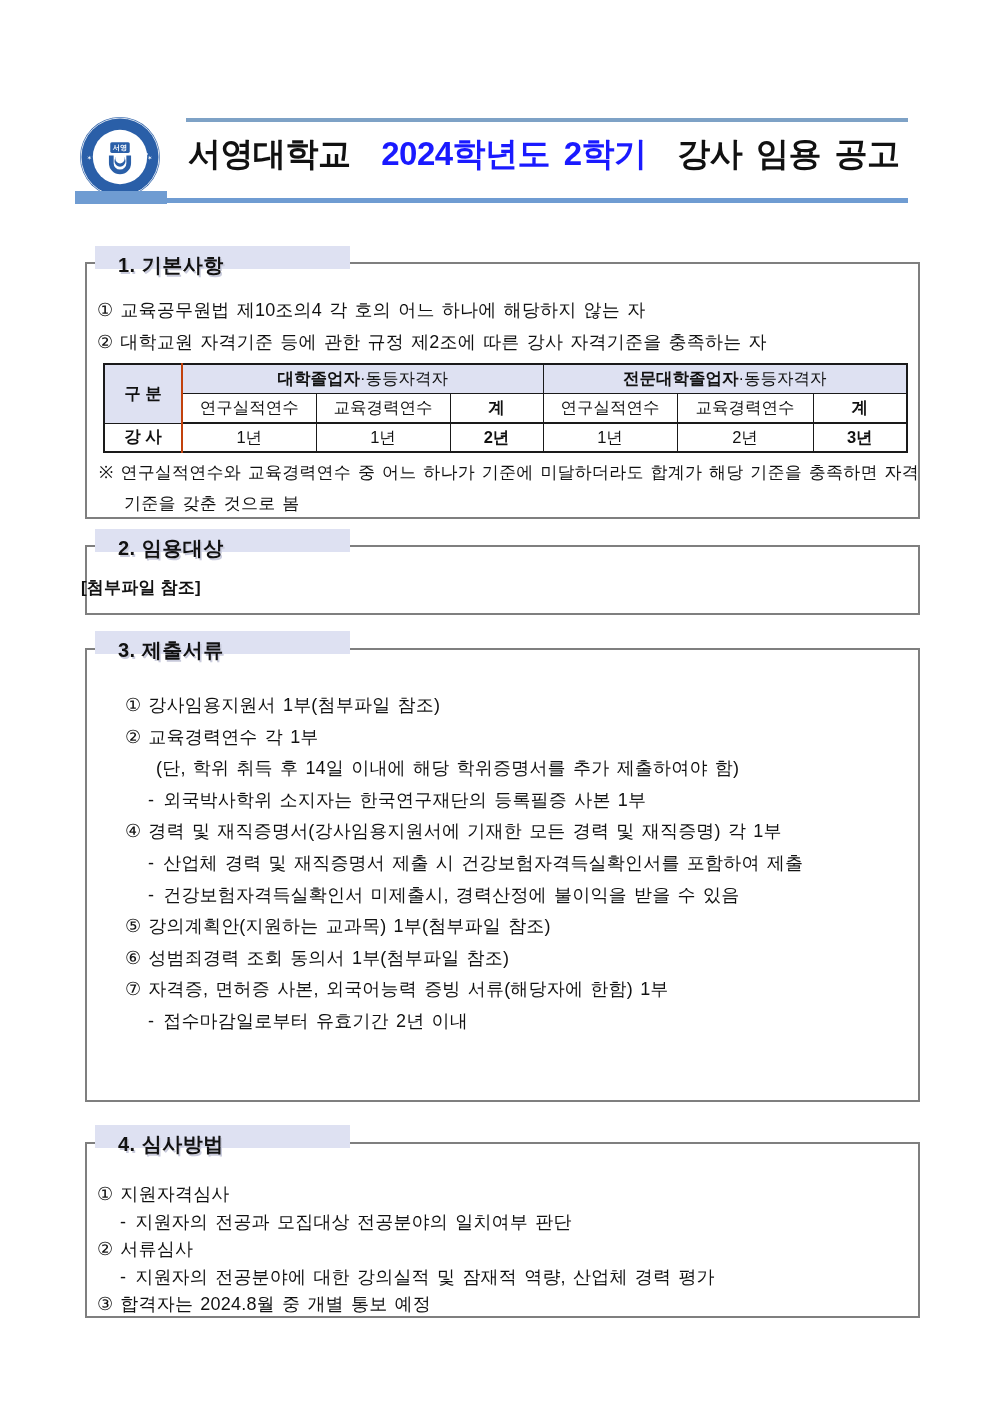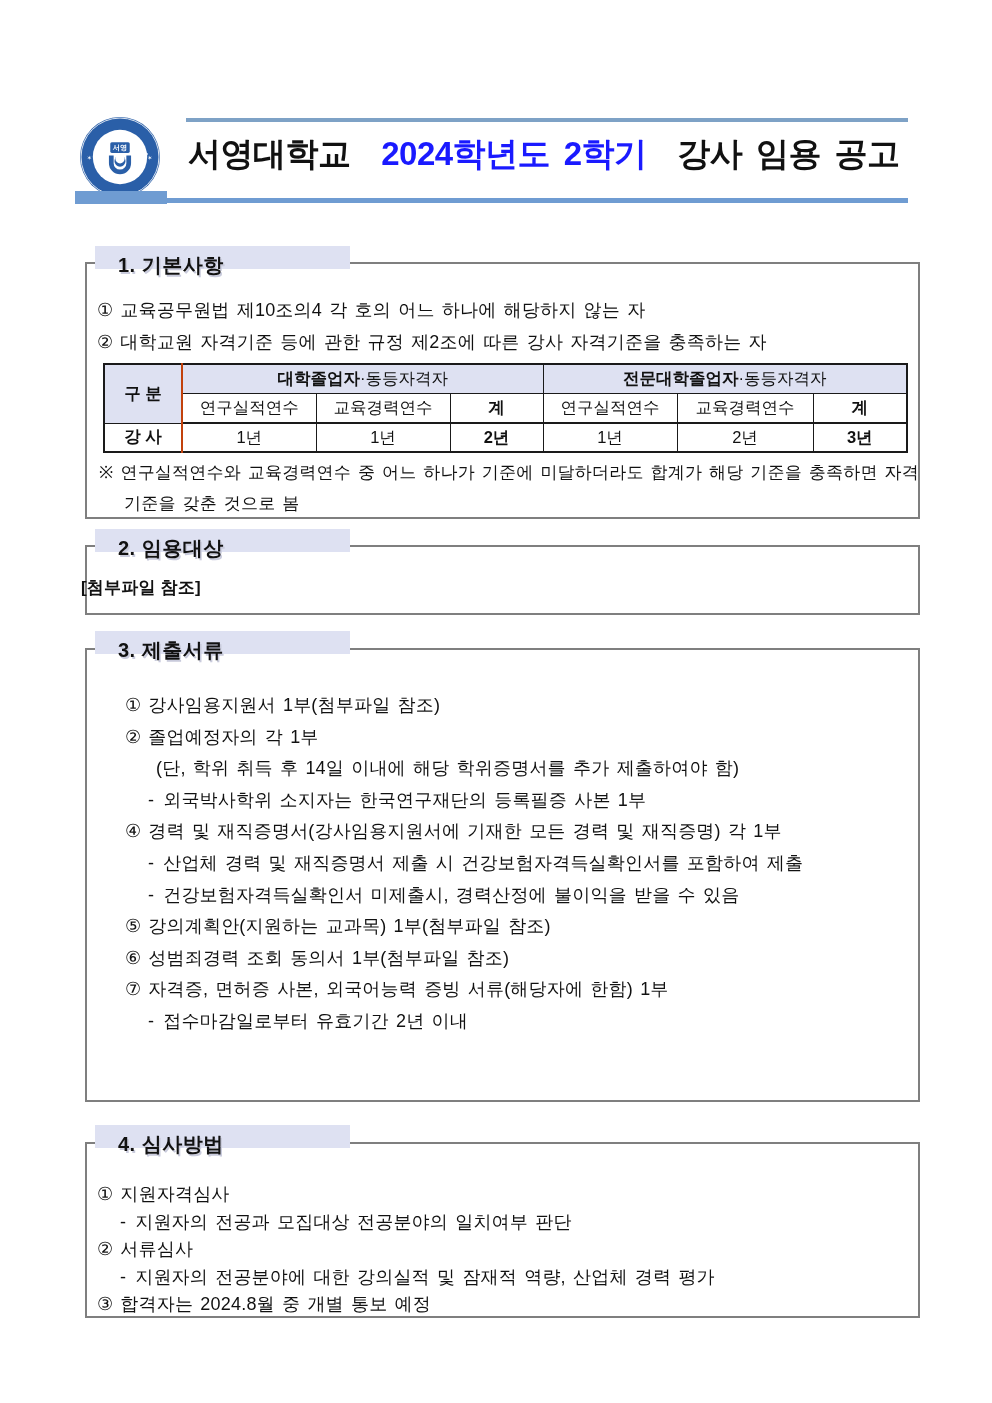--- a/index.html
+++ b/index.html
@@ -169,21 +169,21 @@
 
   <div class="sec-heading h2">2. 임용대상</div>
   <div class="sec-box box2"></div>
   <div class="attach-label">[첨부파일 참조]</div>
 
   <div class="sec-heading h3">3. 제출서류</div>
   <div class="sec-box box3"></div>
 
   <div class="lines s3-items">
     <div class="ln"><span class="mk">①</span><span>강사임용지원서 1부(첨부파일 참조)</span></div>
-    <div class="ln"><span class="mk">②</span><span>졸업예정자의 각 1부</span></div>
+    <div class="ln"><span class="mk">②</span><span>교육경력연수 각 1부</span></div>
     <div class="ln lv2"><span class="mk"></span><span>(단, 학위 취득 후 14일 이내에 해당 학위증명서를 추가 제출하여야 함)</span></div>
     <div class="ln lv1"><span class="mk">-</span><span>외국박사학위 소지자는 한국연구재단의 등록필증 사본 1부</span></div>
     <div class="ln"><span class="mk">④</span><span>경력 및 재직증명서(강사임용지원서에 기재한 모든 경력 및 재직증명) 각 1부</span></div>
     <div class="ln lv1"><span class="mk">-</span><span>산업체 경력 및 재직증명서 제출 시 건강보험자격득실확인서를 포함하여 제출</span></div>
     <div class="ln lv1"><span class="mk">-</span><span>건강보험자격득실확인서 미제출시, 경력산정에 불이익을 받을 수 있음</span></div>
     <div class="ln"><span class="mk">⑤</span><span>강의계획안(지원하는 교과목) 1부(첨부파일 참조)</span></div>
     <div class="ln"><span class="mk">⑥</span><span>성범죄경력 조회 동의서 1부(첨부파일 참조)</span></div>
     <div class="ln"><span class="mk">⑦</span><span>자격증, 면허증 사본, 외국어능력 증빙 서류(해당자에 한함) 1부</span></div>
     <div class="ln lv1"><span class="mk">-</span><span>접수마감일로부터 유효기간 2년 이내</span></div>
   </div>

